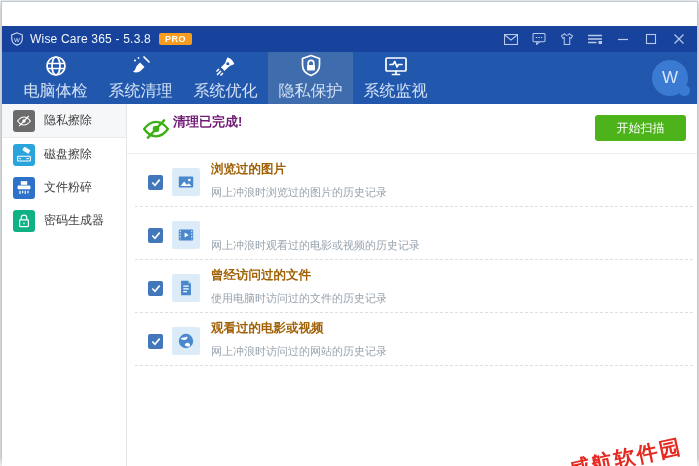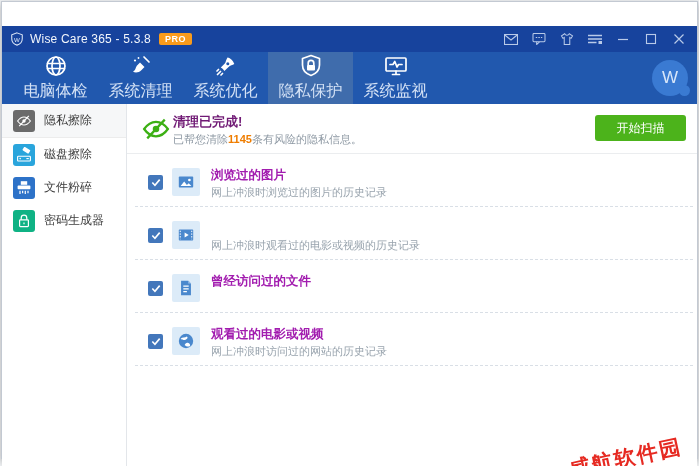--- a/index.html
+++ b/index.html
@@ -75,21 +75,21 @@
   .list{padding:0 4px 0 0;}
   .row{position:relative;height:52px;margin-left:8px;border-bottom:1px dashed #d9dfe6;}
   .checkbox{
     position:absolute;left:13px;top:21px;width:15px;height:15px;border-radius:2px;
     background:#4377bb;display:flex;align-items:center;justify-content:center;cursor:pointer;
   }
   .row-icon{
     position:absolute;left:37px;top:14px;width:28px;height:28px;border-radius:2px;
     background:#dcebf8;display:flex;align-items:center;justify-content:center;
   }
-  .row-title{position:absolute;left:76px;top:13px;font-size:12.5px;font-weight:bold;color:#a21caf;}
+  .row-title{position:absolute;left:76px;top:7px;font-size:12.5px;font-weight:bold;color:#a16207;}
   .row-desc{position:absolute;left:76px;top:31px;font-size:11px;color:#98a3ad;}
   .watermark{
     position:absolute;right:14px;bottom:8px;transform:rotate(-12deg);
     color:#e62a22;font-size:21px;font-weight:bold;letter-spacing:2px;
     font-family:"DejaVu Sans","Liberation Sans",sans-serif;
   }
 </style>
 </head>
 <body>
 
@@ -254,23 +254,20 @@
     <div class="content">
       <div class="content-header">
         <span class="status-icon">
           <svg width="30" height="30" viewBox="0 0 24 24">
               <path d="M2.5 12c2.8-4 5.8-5.8 9.5-5.8s6.7 1.8 9.5 5.8c-2.8 4-5.8 5.8-9.5 5.8S5.3 16 2.5 12z" fill="none" stroke="#3cb014" stroke-width="1.8"></path>
               <circle cx="12" cy="12" r="2.6" fill="#3cb014"></circle>
               <path d="M5 19.5L19 4.5" stroke="#3cb014" stroke-width="1.8"></path>
             </svg>
         </span>
         <div class="status-title">清理已完成!</div>
-        <div class="status-desc">
-          <span>已帮您清除</span><span class="count">1145</span><span>条有风险的隐私信息。</span>
-        </div>
         <button class="scan-btn">开始扫描</button>
       </div>
 
       <div class="list" id="item-list">
           <div class="row">
     <span class="checkbox">
               <svg width="10" height="9" viewBox="0 0 12 11">
                 <path d="M1.5 5.5l3.2 3.3L10.5 2" fill="none" stroke="#fff" stroke-width="2"></path>
               </svg>
             </span>
@@ -306,20 +303,21 @@
               </svg>
             </span>
     <span class="row-icon">
               <svg width="18" height="18" viewBox="0 0 20 20">
                 <path d="M4.5 2h8l3 3v13h-11z" fill="#4a88cd"></path>
                 <path d="M12.5 2l3 3h-3z" fill="#9cc0e8"></path>
                 <path d="M7 8h6M7 11h6M7 14h4" stroke="#fff" stroke-width="1.3"></path>
               </svg>
             </span>
     <div class="row-title">曾经访问过的文件</div>
+    <div class="row-desc">使用电脑时访问过的文件的历史记录</div>
   </div>
           <div class="row">
     <span class="checkbox">
               <svg width="10" height="9" viewBox="0 0 12 11">
                 <path d="M1.5 5.5l3.2 3.3L10.5 2" fill="none" stroke="#fff" stroke-width="2"></path>
               </svg>
             </span>
     <span class="row-icon">
               <svg width="18" height="18" viewBox="0 0 20 20">
                 <circle cx="10" cy="10" r="8" fill="#4a88cd"></circle>

